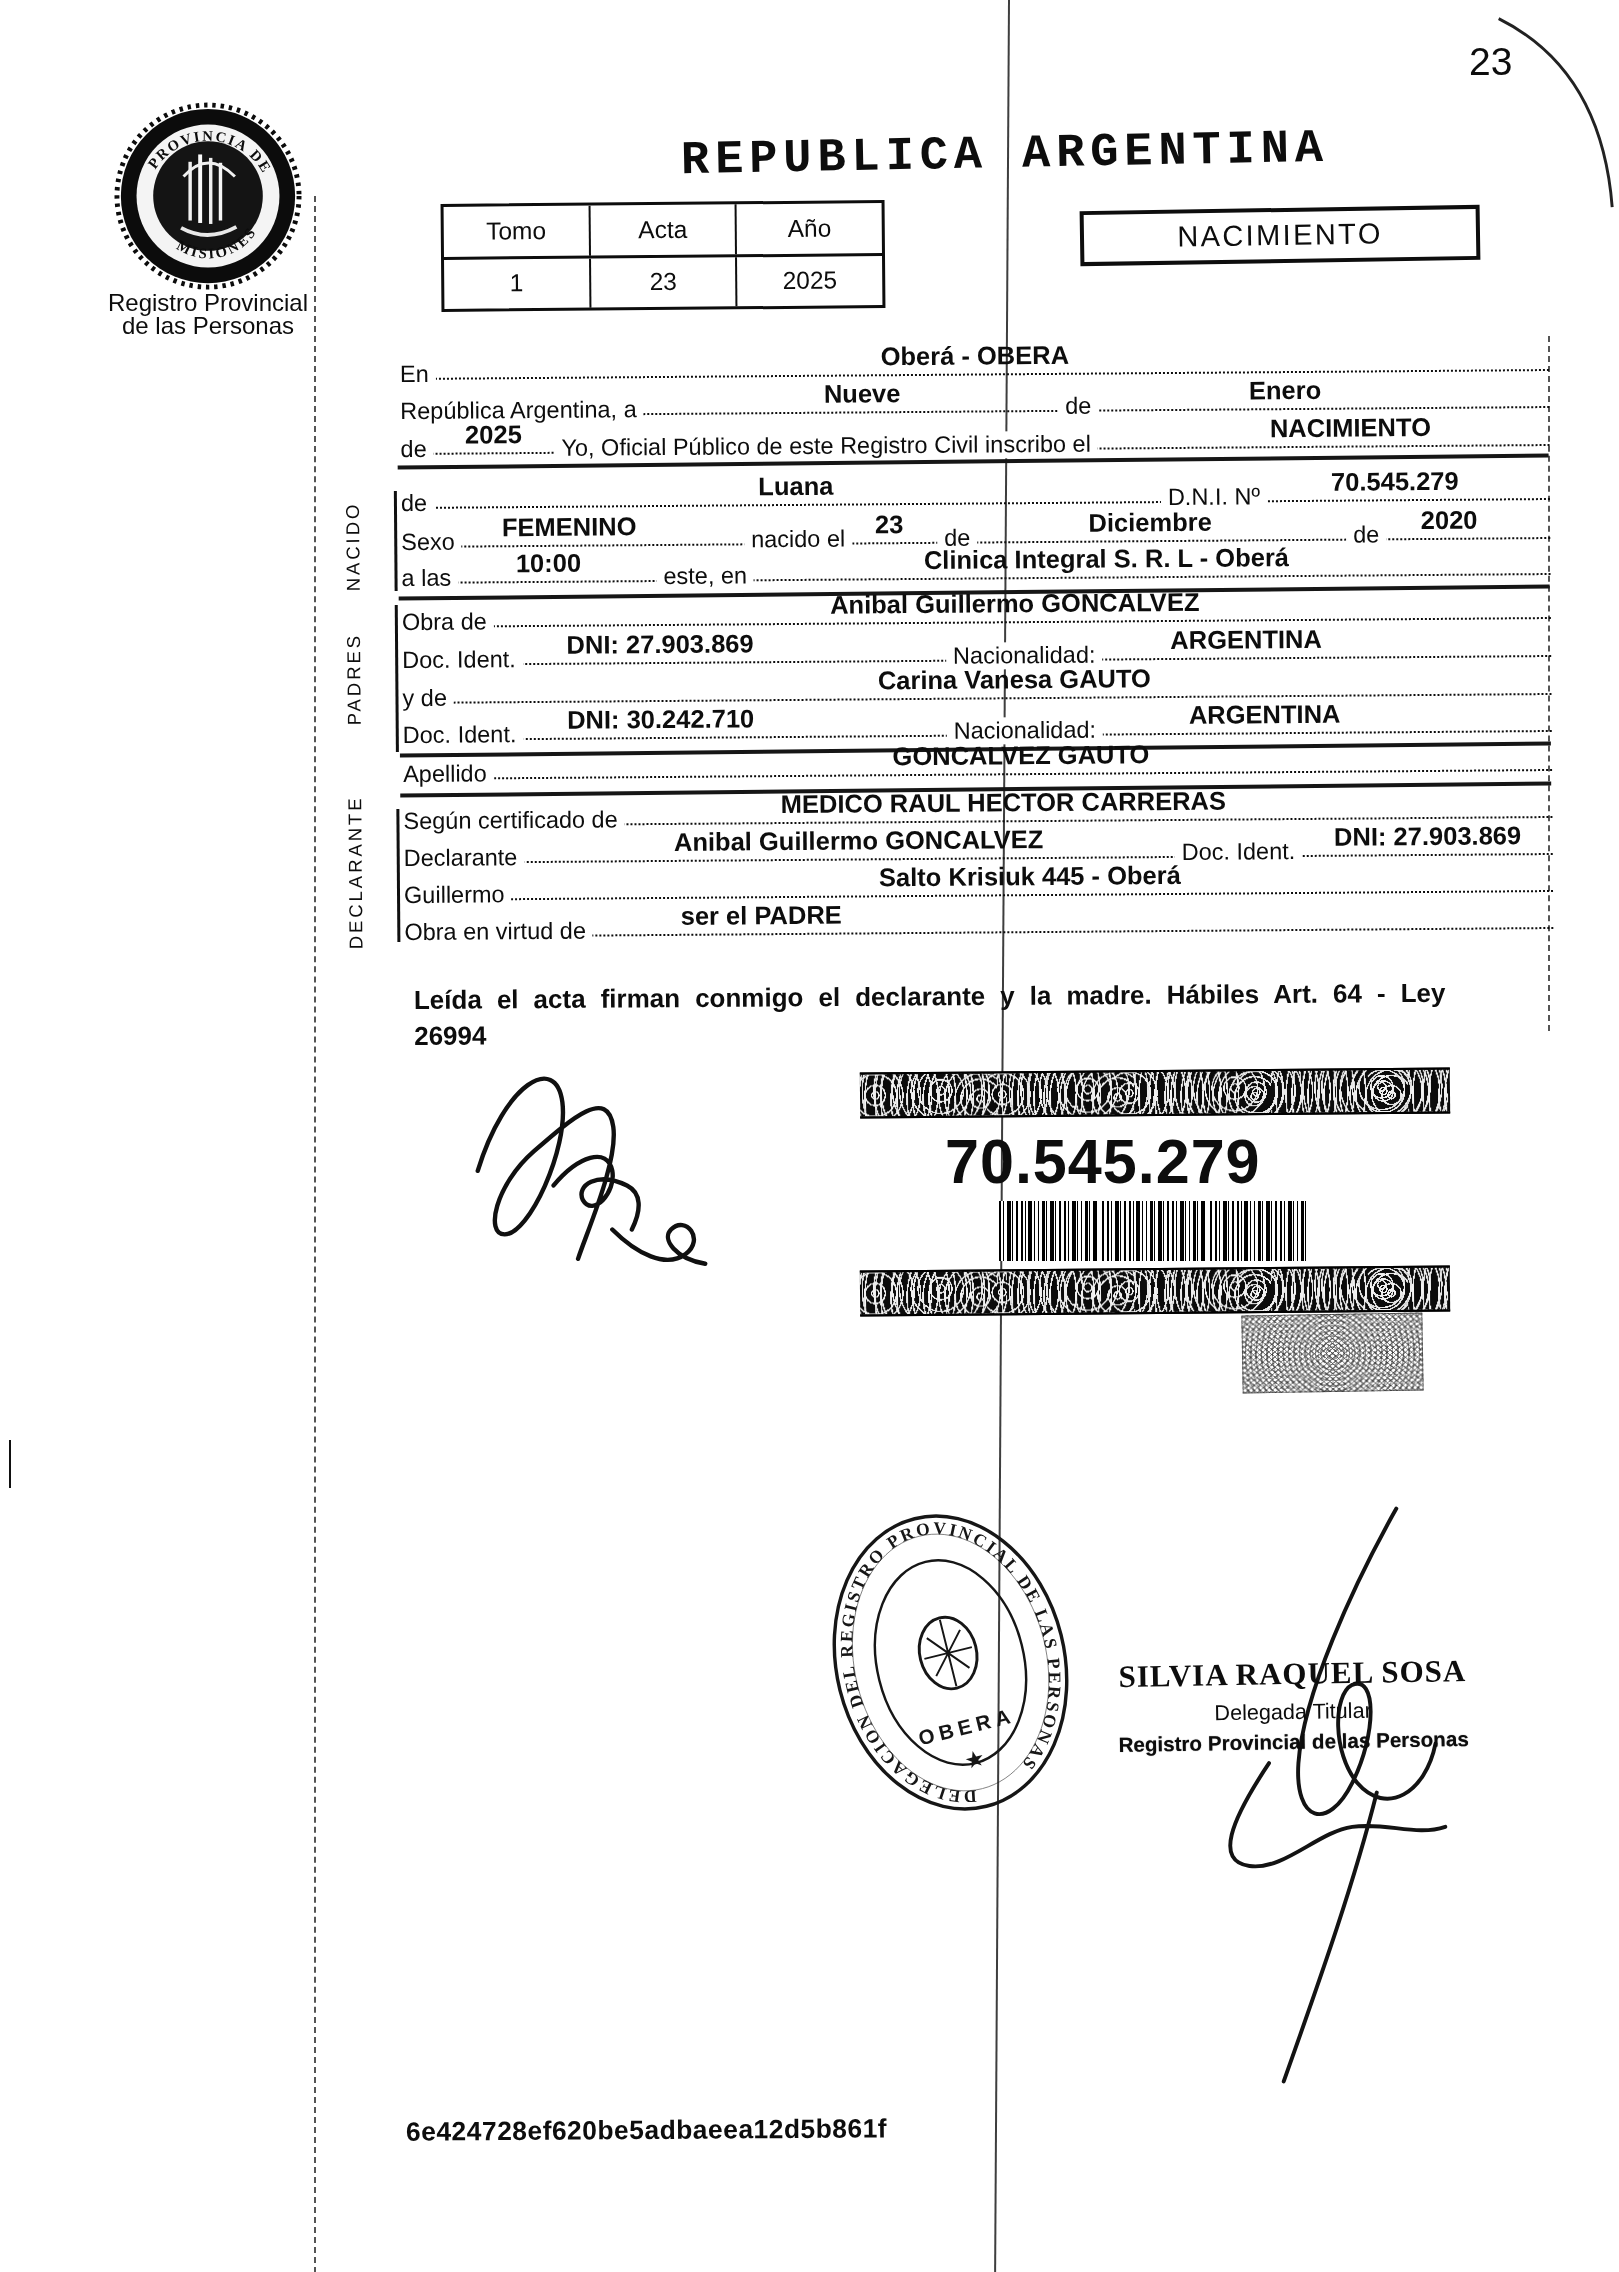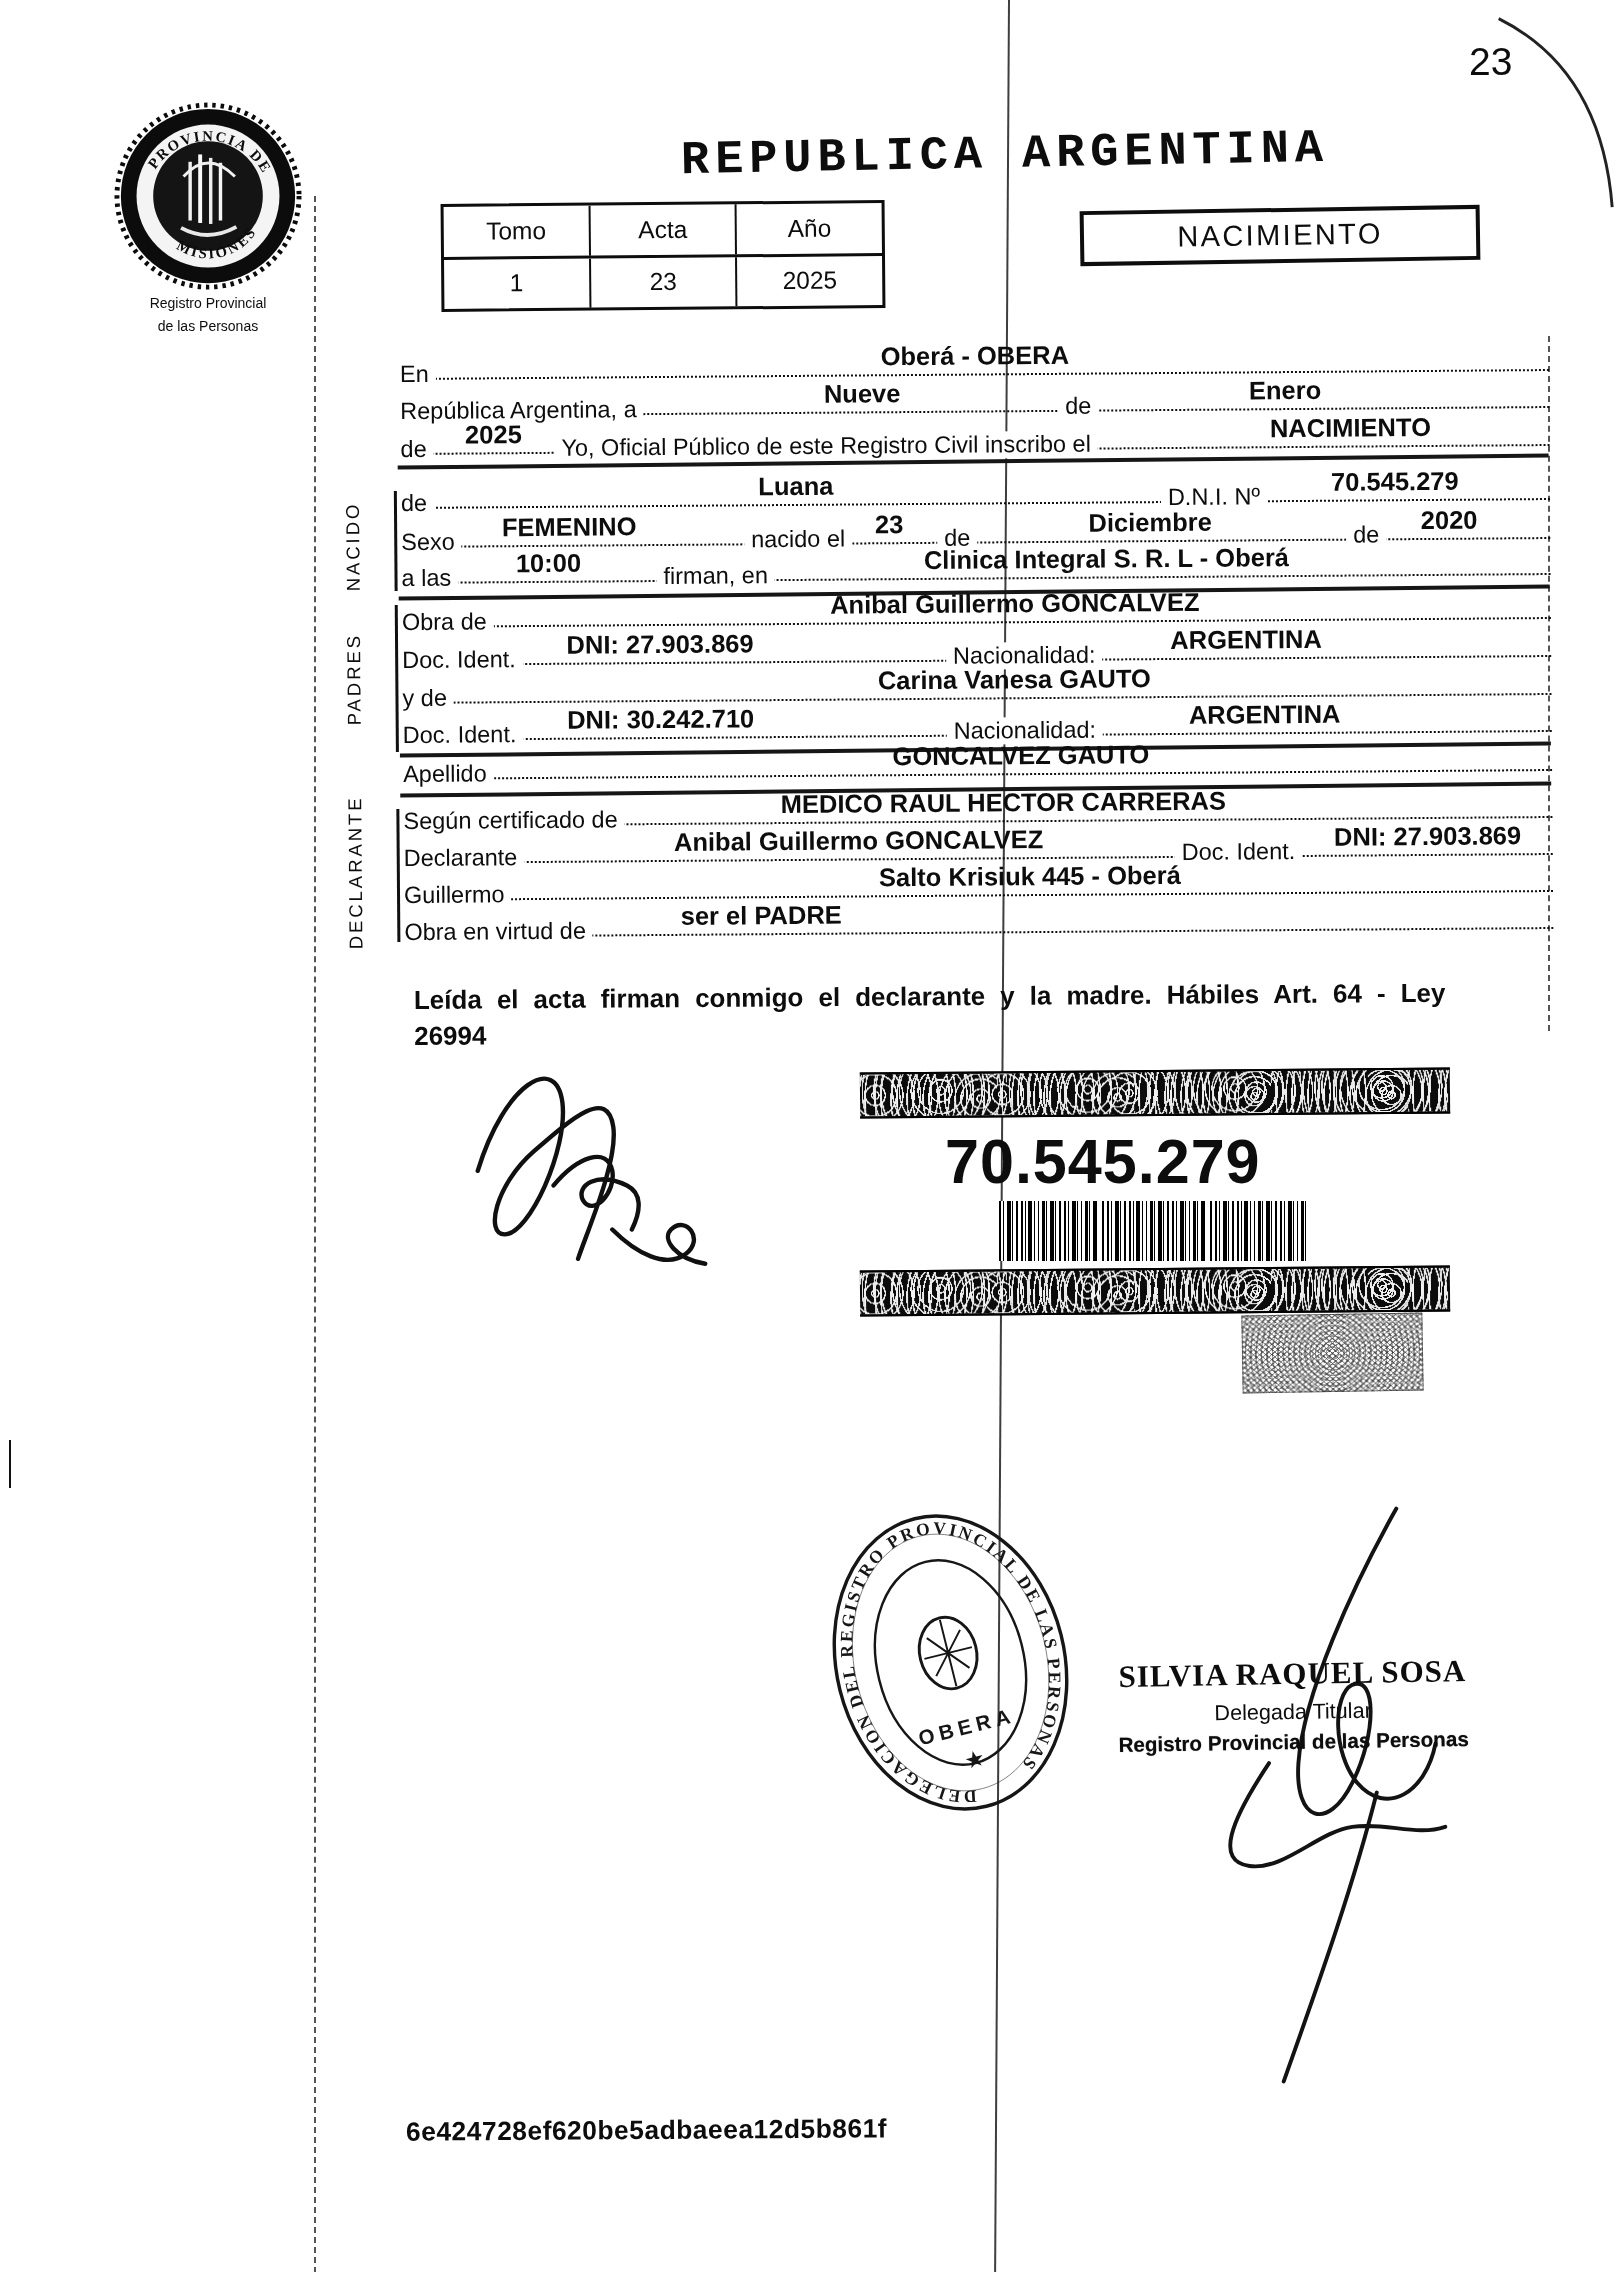--- a/index.html
+++ b/index.html
@@ -7,21 +7,21 @@
         font-family:"Liberation Sans",sans-serif;color:#0d0d0d;}
   
   .fold-center{position:absolute;left:1008px;top:0;width:2px;height:2282px;background:#1c1c1c;opacity:.85;transform:rotate(.35deg);transform-origin:top left;}
   .fold-left{position:absolute;left:314px;top:196px;height:2077px;width:0;border-left:2.4px dashed #2a2a2a;opacity:.8;}
   .fold-right{position:absolute;left:1548px;top:336px;height:695px;width:0;border-left:2.4px dashed #2a2a2a;opacity:.8;}
   .tick-left{position:absolute;left:8.8px;top:1440px;width:2.4px;height:48px;background:#111;}
   
   .page-number{position:absolute;left:1469px;top:40px;font-size:39px;font-weight:400;}
   .doc-title{position:absolute;left:681px;top:128px;font-family:"Liberation Mono",monospace;
              font-weight:700;font-size:47px;letter-spacing:5.9px;transform:rotate(-1.1deg);white-space:nowrap;}
-  .logo-caption{position:absolute;left:100px;top:292px;width:216px;text-align:center;font-size:14px;line-height:22.5px;}
+  .logo-caption{position:absolute;left:100px;top:292px;width:216px;text-align:center;font-size:24px;line-height:22.5px;}
   
   .acta-table{position:absolute;left:441px;top:202px;width:438px;border:3.4px solid #0d0d0d;transform:rotate(-.5deg);}
   .acta-table .tr{display:flex;}
   .acta-table .tr:first-child{border-bottom:3.4px solid #0d0d0d;}
   .acta-table .td{flex:1;border-right:2.9px solid #0d0d0d;text-align:center;font-size:24.5px;padding:10.8px 0;}
   .acta-table .td:last-child{border-right:none;}
   
   .type-box{position:absolute;left:1080px;top:208px;width:392px;height:47px;border:4.4px solid #0d0d0d;
             display:flex;align-items:center;justify-content:center;font-size:29px;letter-spacing:2.4px;transform:rotate(-.9deg);}
   
@@ -161,21 +161,21 @@
       <span class="mid" style="left:536px">de</span>
       <span class="val" style="left:749px">Diciembre</span>
       <span class="mid" style="left:945px">de</span>
       <span class="val" style="left:1048px">2020</span>
     </div>
 
     <div class="frow" style="top:535px">
       <div class="dots"></div>
       <span class="lbl">a las</span>
       <span class="val" style="left:147px">10:00</span>
-      <span class="mid" style="left:255px">firman, en</span>
+      <span class="mid" style="left:255px">este, en</span>
       <span class="val" style="left:705px">Clinica Integral S. R. L - Oberá</span>
     </div>
     <div class="rule" style="top:595px"></div>
 
     <div class="frow" style="top:579px">
       <div class="dots"></div>
       <span class="lbl">Obra de</span>
       <span class="val" style="left:613px">Anibal Guillermo GONCALVEZ</span>
     </div>
 

